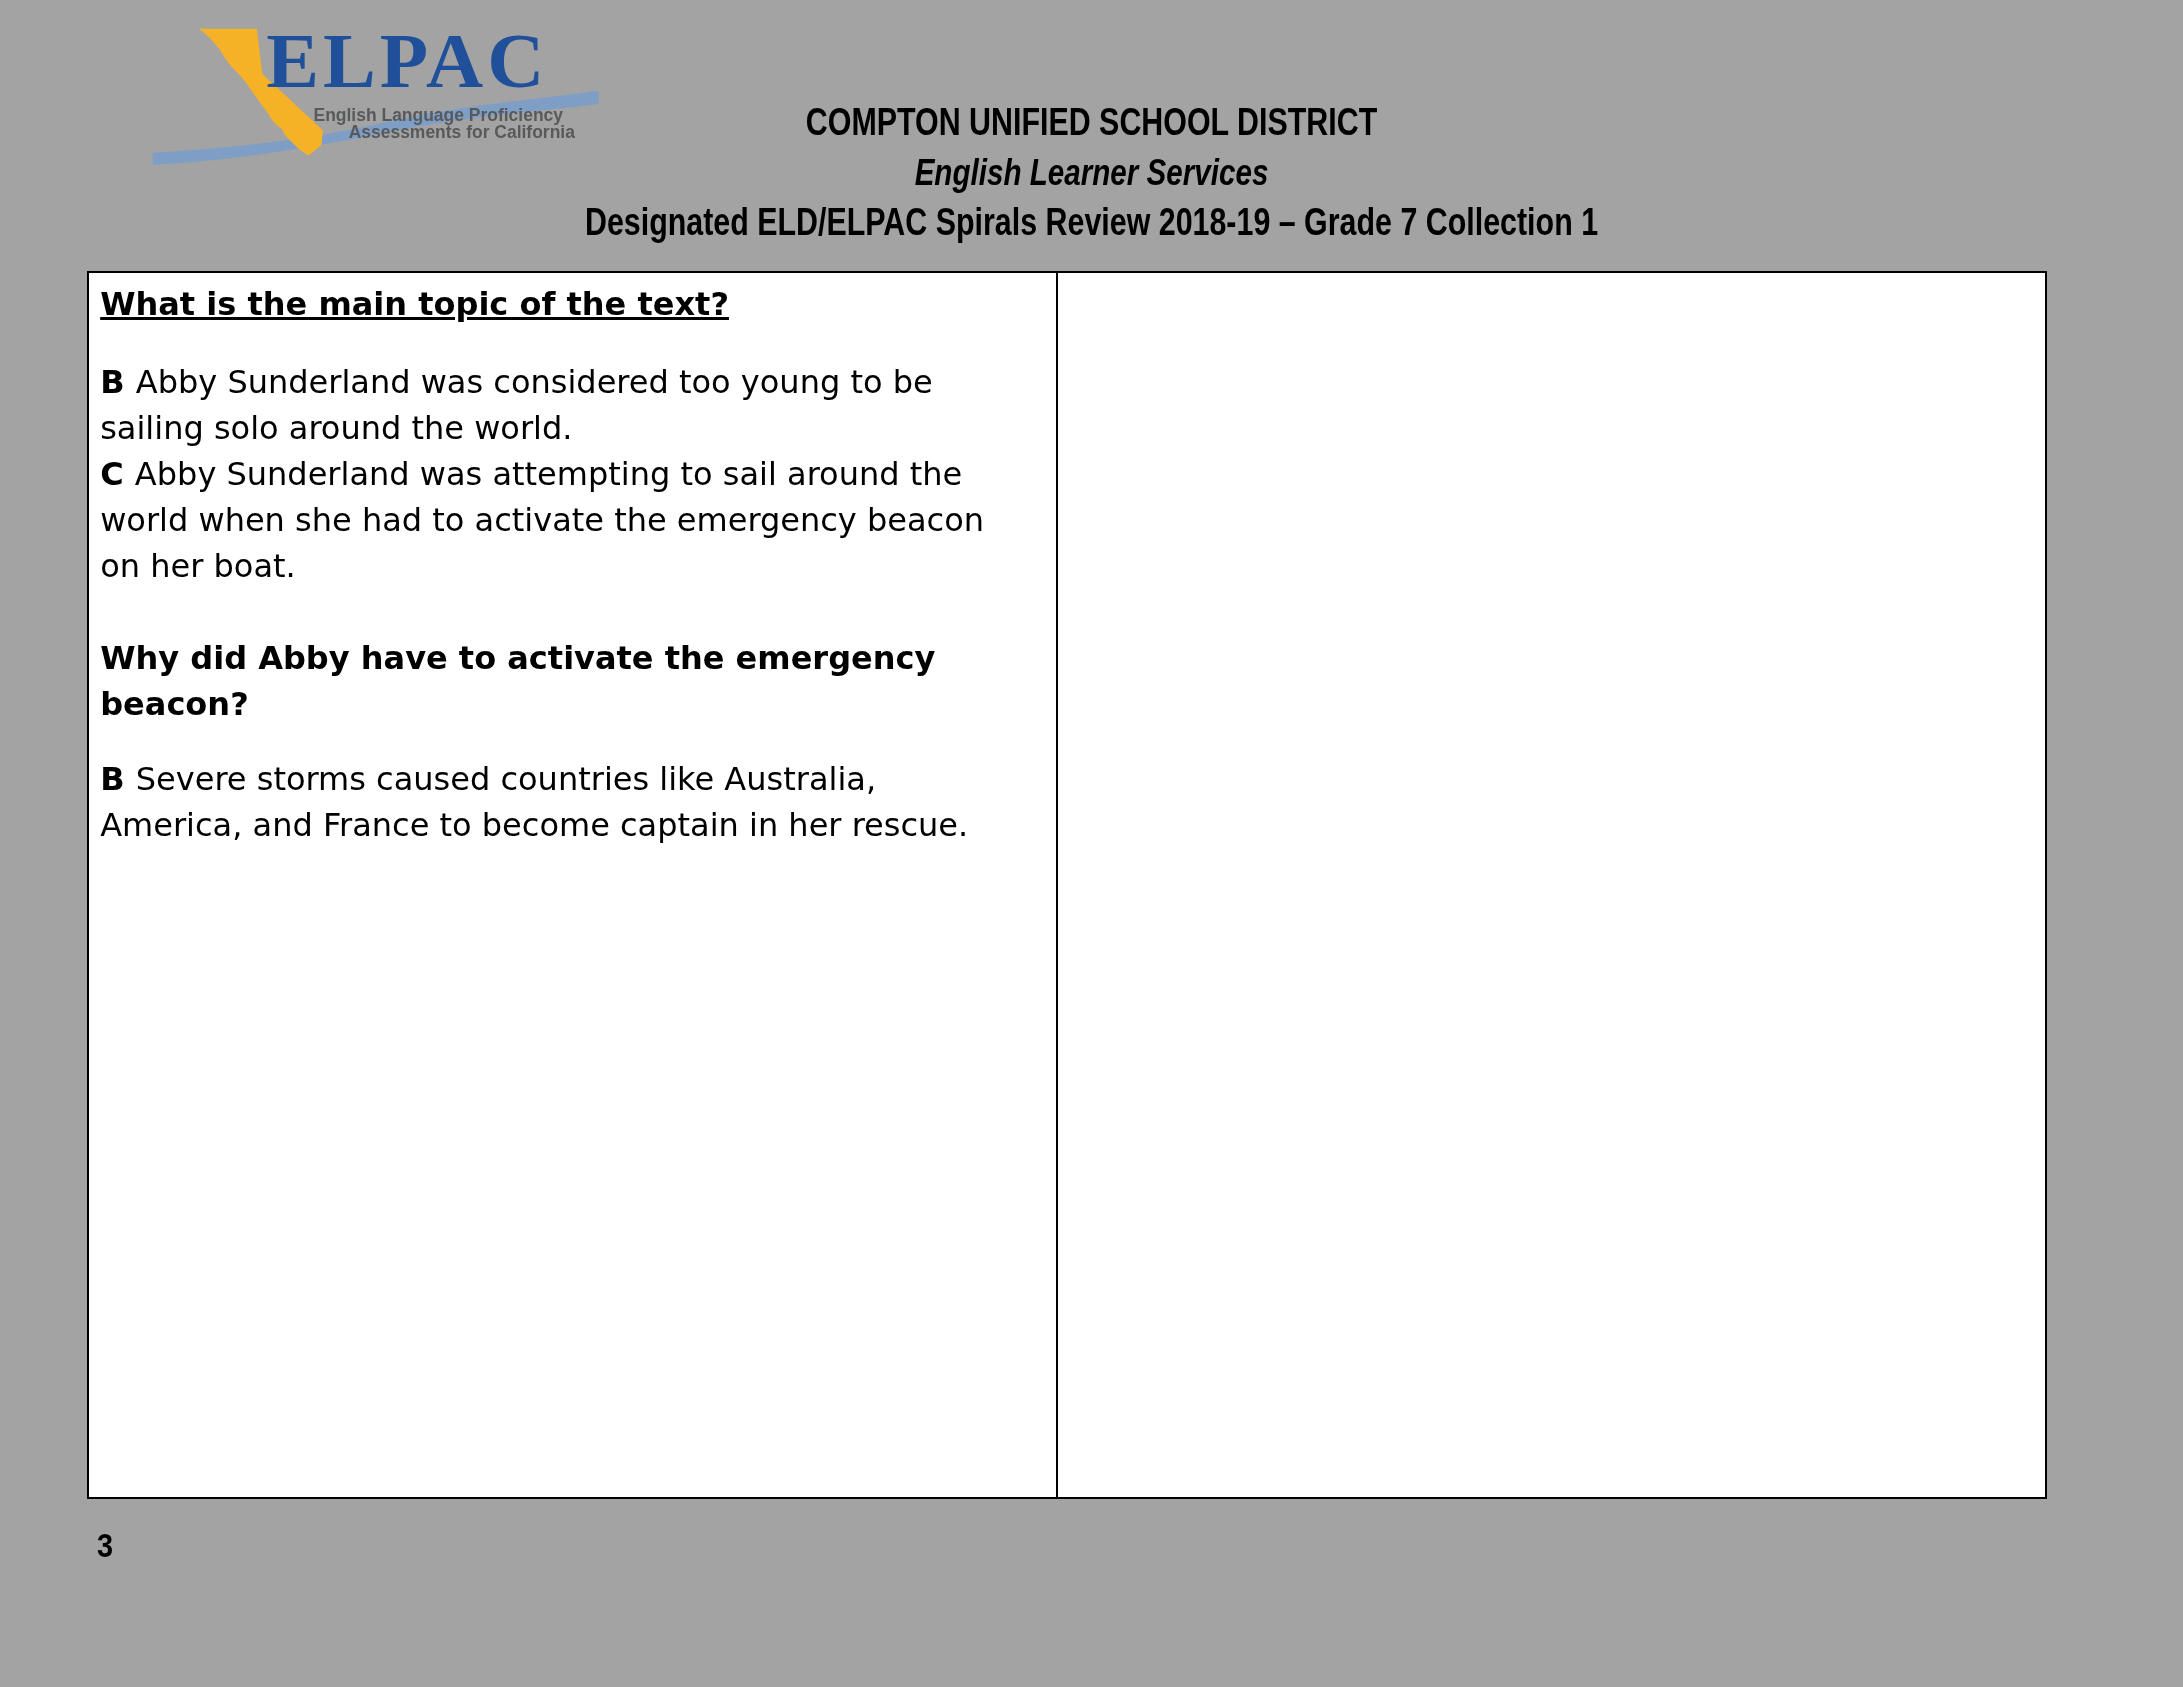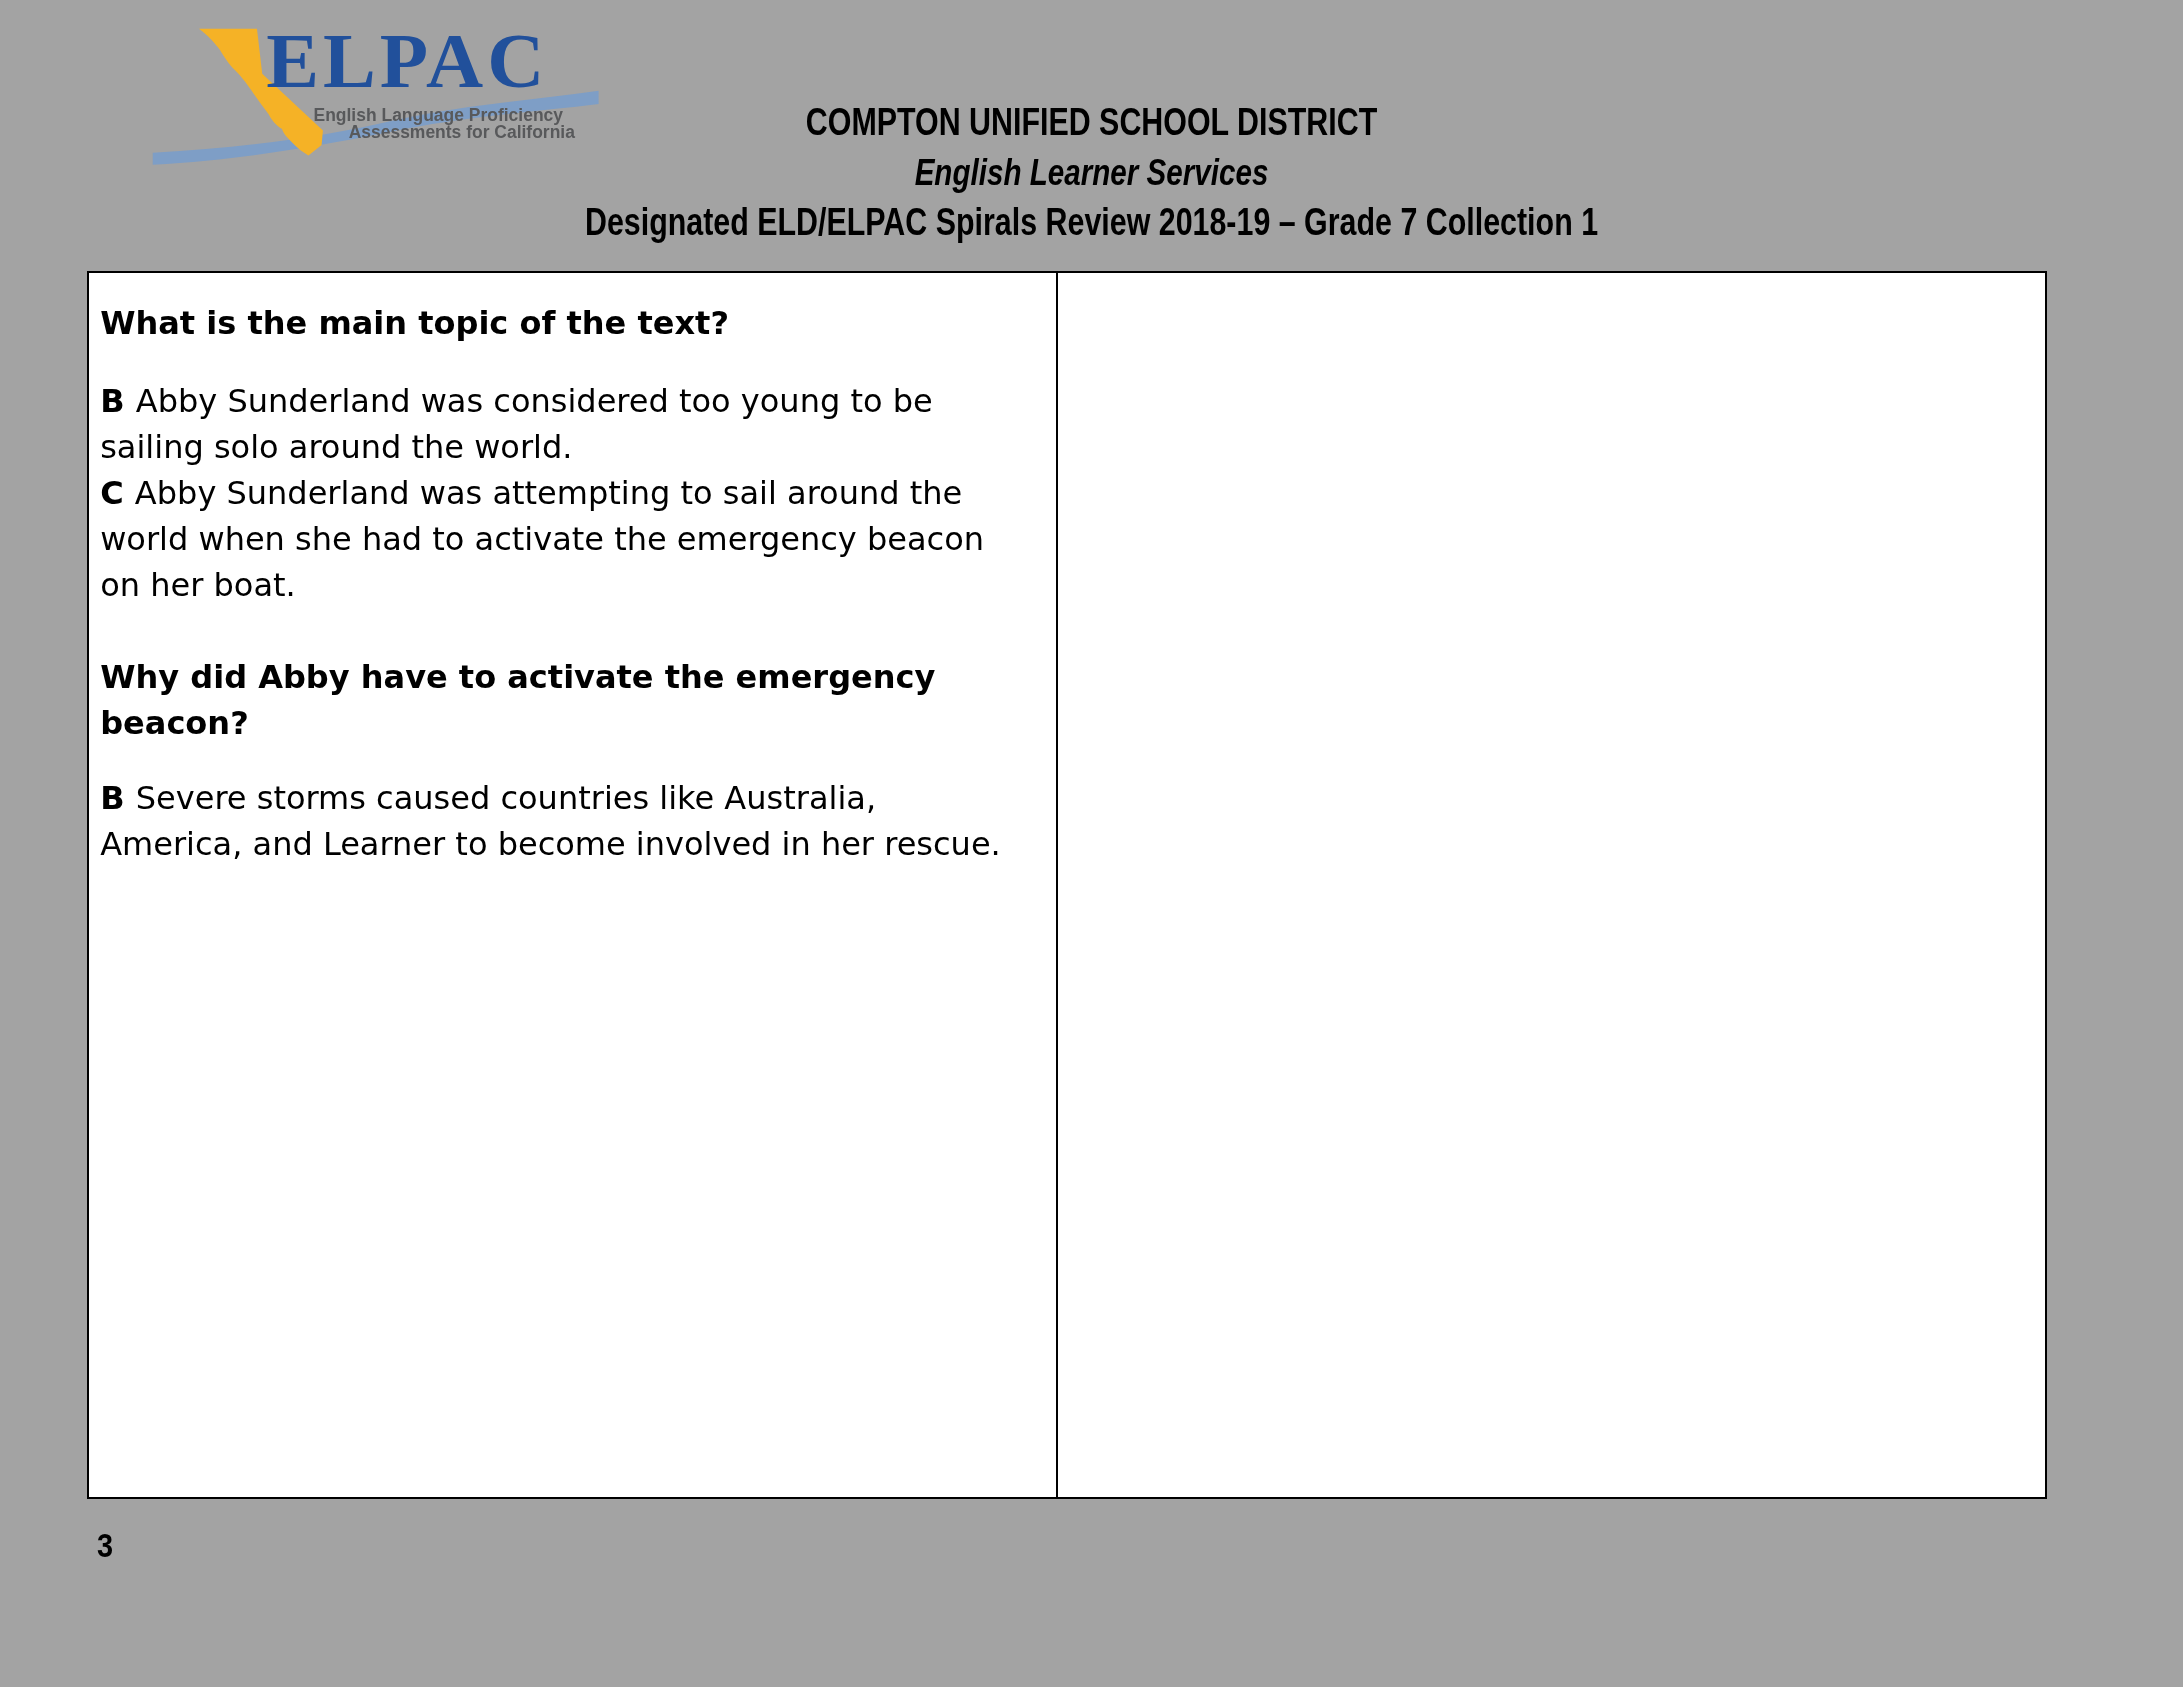--- a/index.html
+++ b/index.html
@@ -20,21 +20,21 @@
   .hdr3{top:201px;font-size:38px;}
 
   
   .qtable{position:absolute;left:87px;top:271px;width:1960px;height:1228px;
           border:2.6px solid #000;box-sizing:border-box;display:flex;background:#fff;}
   .cell{box-sizing:border-box;height:100%;}
   .cell-left{width:969px;border-right:2.6px solid #000;padding:8px 9.3px 0 11.2px;}
   .cell-right{flex:1;}
 
   .prompt{font-weight:bold;font-size:32px;line-height:46px;white-space:pre-wrap;}
-  .qblock1 .prompt{margin-top:19px;}
+  .qblock1 .prompt{margin-top:0;text-decoration:underline;}
   .qblock1 .options{margin-top:32px;}
   .qblock2 .prompt{margin-top:46px;}
   .qblock2 .options{margin-top:29px;}
   .option{font-size:32px;line-height:46px;}
   .option .letter{font-weight:bold;margin-right:11.2px;}
   .option .otext{white-space:pre-wrap;}
 
   
   .pageno{position:absolute;left:97px;top:1526px;font-family:"Liberation Sans","DejaVu Sans",sans-serif;
           font-weight:bold;font-size:34px;transform:scaleX(0.85);transform-origin:0 0;}
@@ -77,21 +77,21 @@
           </div>
         </div>
       </div>
 
       <div class="qblock qblock2">
         <div class="prompt">Why did Abby have to activate the emergency
 beacon?</div>
         <div class="options">
           <div class="option">
             <b class="letter">B</b><span class="otext">Severe storms caused countries like Australia,
-America, and Learner to become involved in her rescue.</span>
+America, and France to become captain in her rescue.</span>
           </div>
         </div>
       </div>
 
     </div>
     <div class="cell cell-right"></div>
   </div>
 
   <div class="pageno">3</div>
 

